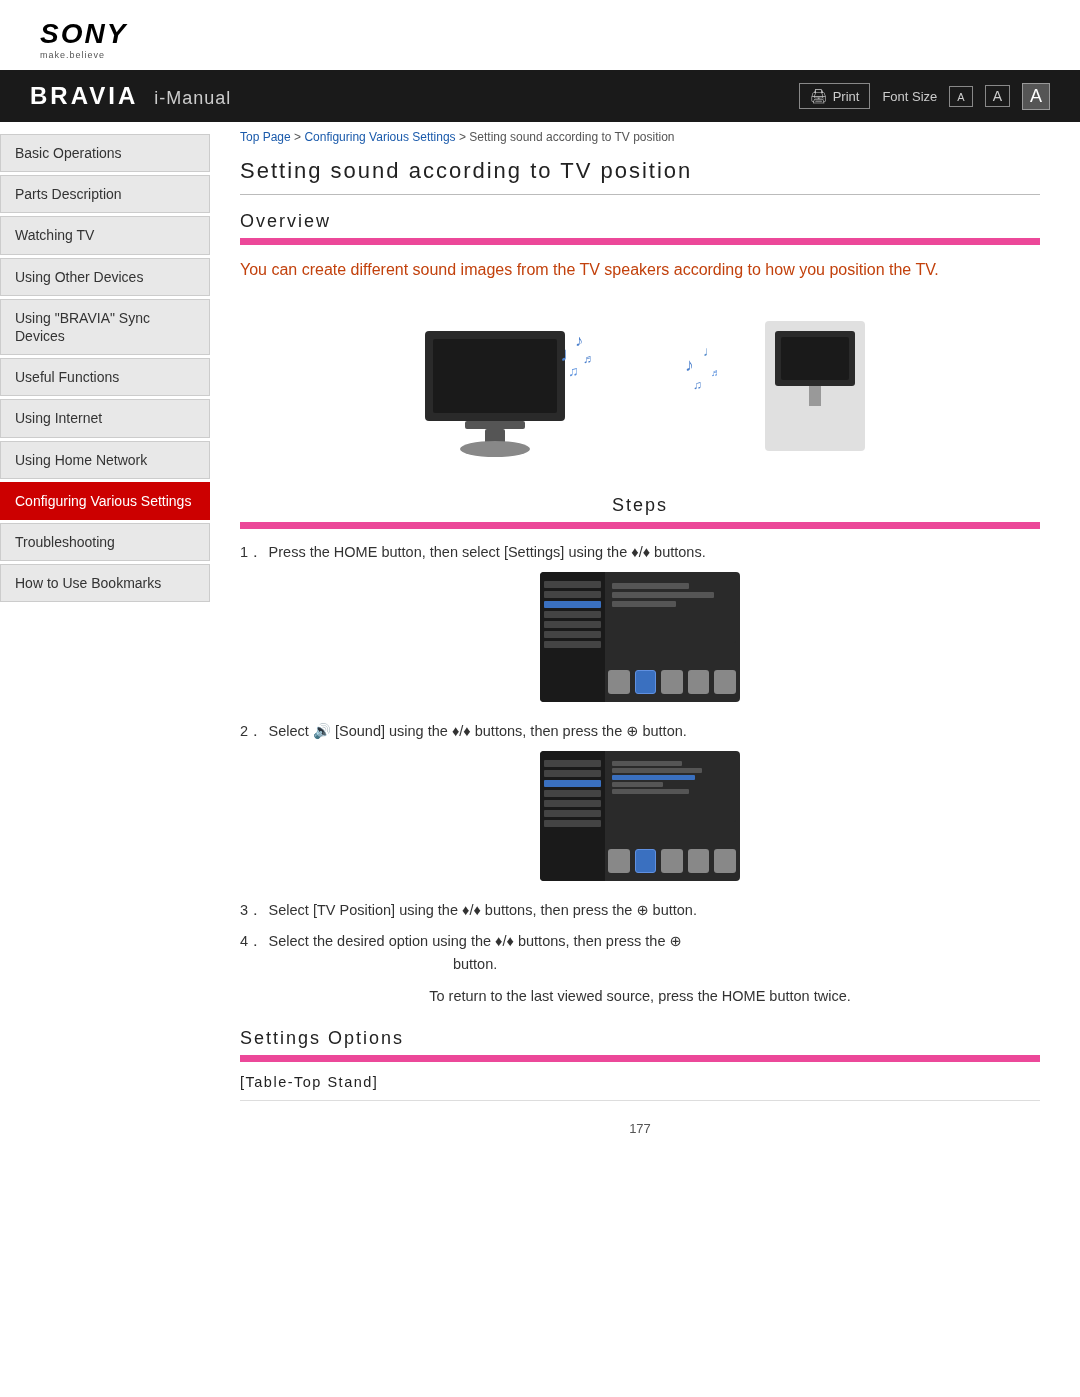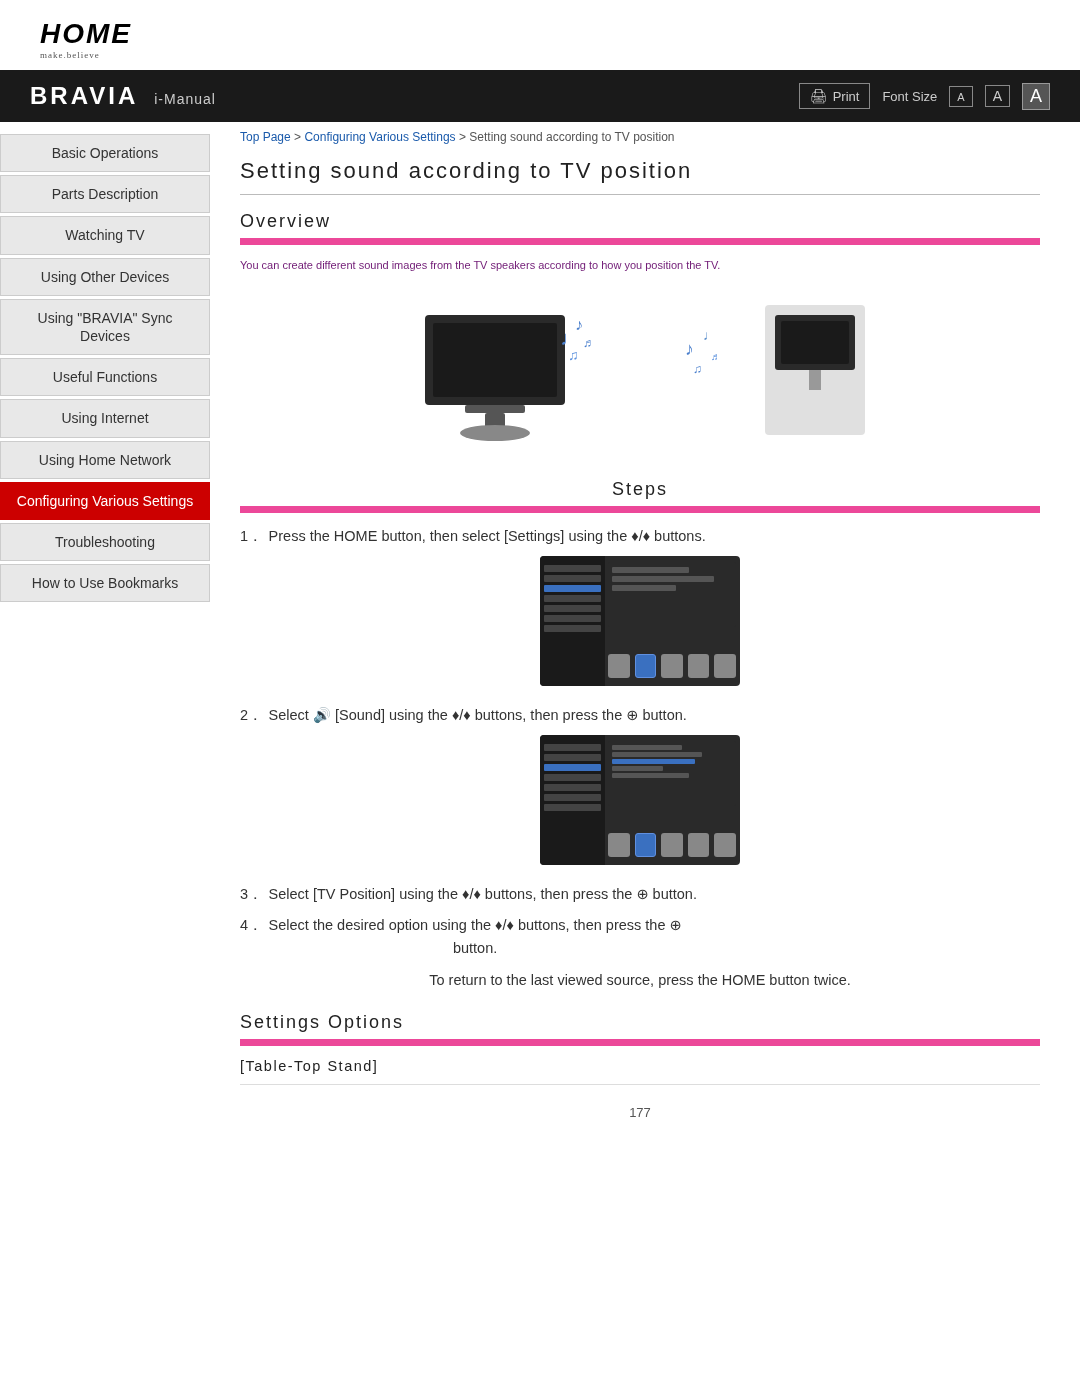--- a/index.html
+++ b/index.html
@@ -30,21 +30,20 @@
       font-size: 28px;
       font-weight: bold;
       letter-spacing: 2px;
       color: #000;
       font-style: italic;
     }
     .sony-tagline {
       font-size: 9px;
       color: #555;
       letter-spacing: 1px;
-      font-family: Liberation Serif, serif;
     }
     
     .header-bar {
       background: #1a1a1a;
       height: 52px;
       display: flex;
       align-items: center;
       justify-content: space-between;
       padding: 0 30px;
     }
@@ -54,21 +53,21 @@
       gap: 16px;
     }
     .bravia-text {
       font-size: 24px;
       font-weight: bold;
       color: #fff;
       letter-spacing: 3px;
       font-family: 'Arial Black', sans-serif;
     }
     .imanual-text {
-      font-size: 14px;
+      font-size: 18px;
       color: #ccc;
       letter-spacing: 1px;
     }
     .header-controls {
       display: flex;
       align-items: center;
       gap: 12px;
     }
     .print-btn {
       display: flex;
@@ -105,21 +104,20 @@
     .main-layout {
       display: flex;
       padding: 0;
     }
     
     .sidebar {
       width: 210px;
       min-width: 210px;
       padding: 12px 0 0 0;
       background: #fff;
-      text-align: center;
     }
     .sidebar-item {
       display: block;
       padding: 9px 14px;
       font-size: 14px;
       color: #333;
       background: #e8e8e8;
       border: 1px solid #ccc;
       margin-bottom: 3px;
       cursor: pointer;
@@ -157,24 +155,24 @@
     .section-heading {
       font-size: 18px;
       font-weight: normal;
       letter-spacing: 2px;
       color: #222;
       border-bottom: 7px solid #ec4899;
       padding-bottom: 6px;
       margin-bottom: 12px;
     }
     .overview-text {
-      font-size: 11px;
+      font-size: 16px;
       line-height: 1.6;
-      color: #701a75;
-      margin-bottom: 20px;
+      color: #c2410c;
+      margin-bottom: 28px;
     }
     
     .steps-section {
       margin-bottom: 16px;
       text-align: center;
     }
     .step-item {
       font-size: 14.5px;
       line-height: 1.6;
       color: #333;
@@ -232,21 +230,21 @@
       margin: 12px 0 24px 0;
     }
   </style>
 </head>
 <body>
 
 <div class="page-wrapper">
 
   <div class="top-bar">
     <div class="sony-logo">
-      <span class="sony-text">HOME</span>
+      <span class="sony-text">SONY</span>
       <span class="sony-tagline">make.believe</span>
     </div>
   </div>
 
   <div class="header-bar">
     <div class="bravia-logo">
       <span class="bravia-text">BRAVIA</span>
       <span class="imanual-text">i-Manual</span>
     </div>
     <div class="header-controls">

